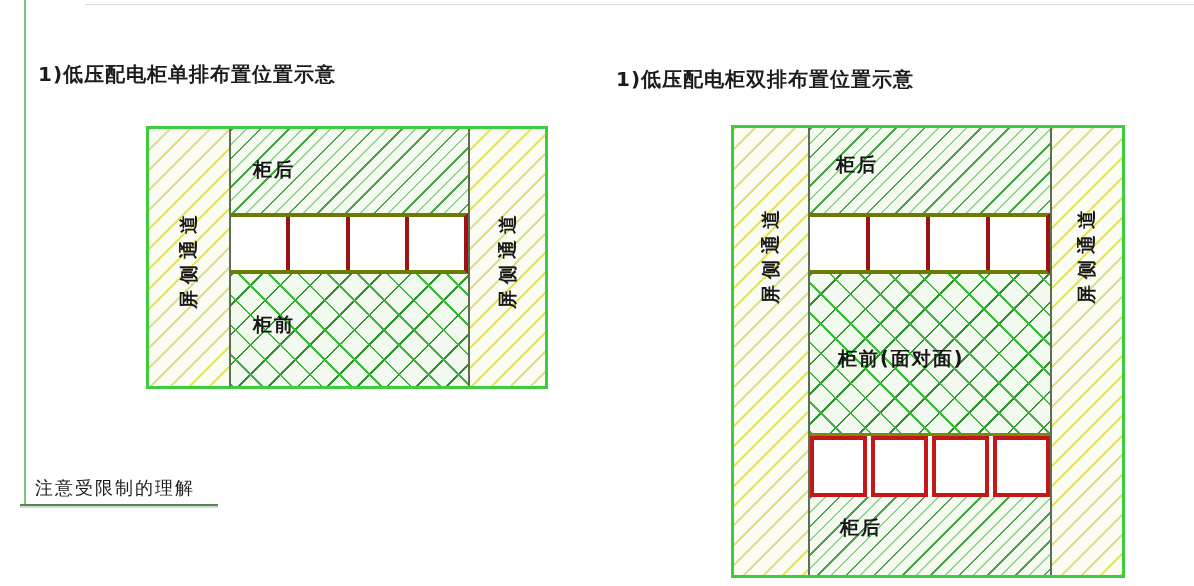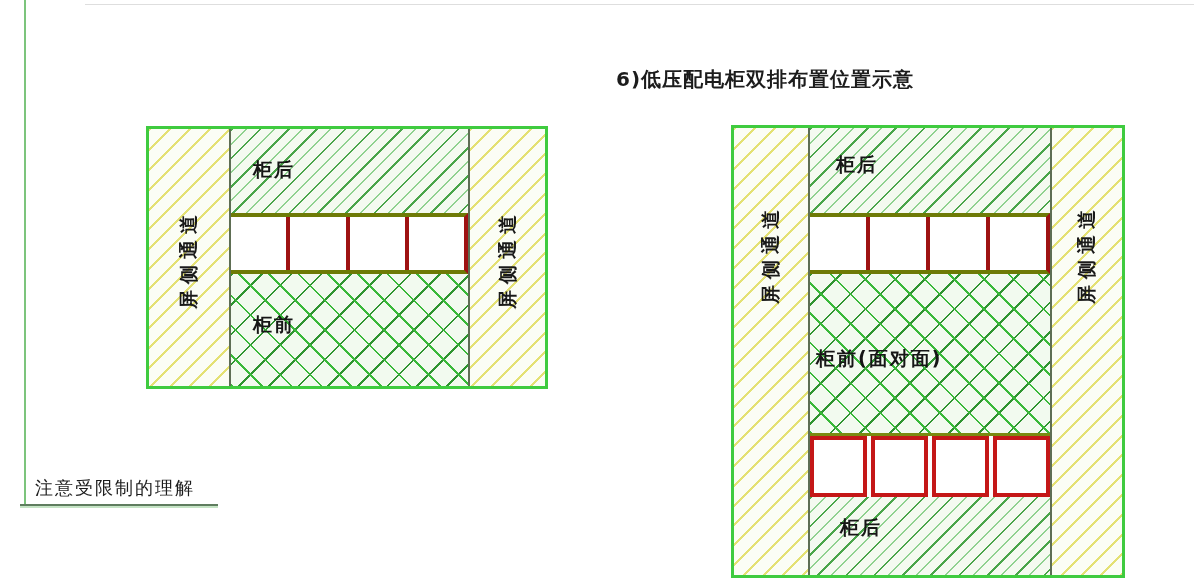--- a/index.html
+++ b/index.html
@@ -52,39 +52,40 @@
     background:
       repeating-linear-gradient(45deg,#39b839 0 1.8px,transparent 1.8px 21px),
       repeating-linear-gradient(135deg,#2f9430 0 1.8px,transparent 1.8px 21px),
       #f2faef;
     text-align: center;
   }
   .area-label{position:absolute;font-size:19px;font-weight:700;letter-spacing:2px;color:#161616;white-space:nowrap;}
   .d1-back{height:84px;}   .d1-back .area-label{left:22px;top:28px;}
   .d1-front{flex:1;}       .d1-front .area-label{left:22px;top:38px;}
   .d2-back-top{height:85px;} .d2-back-top .area-label{left:26px;top:24px;}
-  .d2-front{height:159px;}   .d2-front .area-label{left:6px;top:72px;}
+  .d2-front{height:159px;}   .d2-front .area-label{left:28px;top:72px;}
   .d2-back-bot{flex:1;}      .d2-back-bot .area-label{left:30px;top:18px;}
   
   .cab-row{display:flex;box-sizing:border-box;background:#ffffff;}
   .row-a{height:61px;border-top:4px solid #6e7a06;border-bottom:4px solid #6e7a06;border-right:4px solid #9e1212;}
   .row-a .cab-cell{flex:1;background:#ffffff;}
   .row-a .cab-cell + .cab-cell{border-left:4px solid #9e1212;}
   .row-b{height:64px;border-top:3px solid #7a8a10;gap:4px;background:#fdfdfd;}
   .row-b .cab-cell{flex:1;box-sizing:border-box;border:4px solid #c41717;background:#ffffff;}
 </style>
 </head>
 <body>
 
 <div id="canvas">
 
   <div class="frame-vline"></div>
   <div class="frame-hline-top"></div>
 
-  <div class="title t2">6)低压配电柜双排布置位置示意</div>
+  <div class="title t1">1)低压配电柜单排布置位置示意</div>
+  <div class="title t2">1)低压配电柜双排布置位置示意</div>
 
   <div class="diagram d1">
     <div class="strip strip-l">
       <div class="strip-label">屏侧通道</div>
     </div>
     <div class="mid">
       <div class="area area-back d1-back">
         <span class="area-label">柜后</span>
       </div>
       <div class="cab-row row-a">

